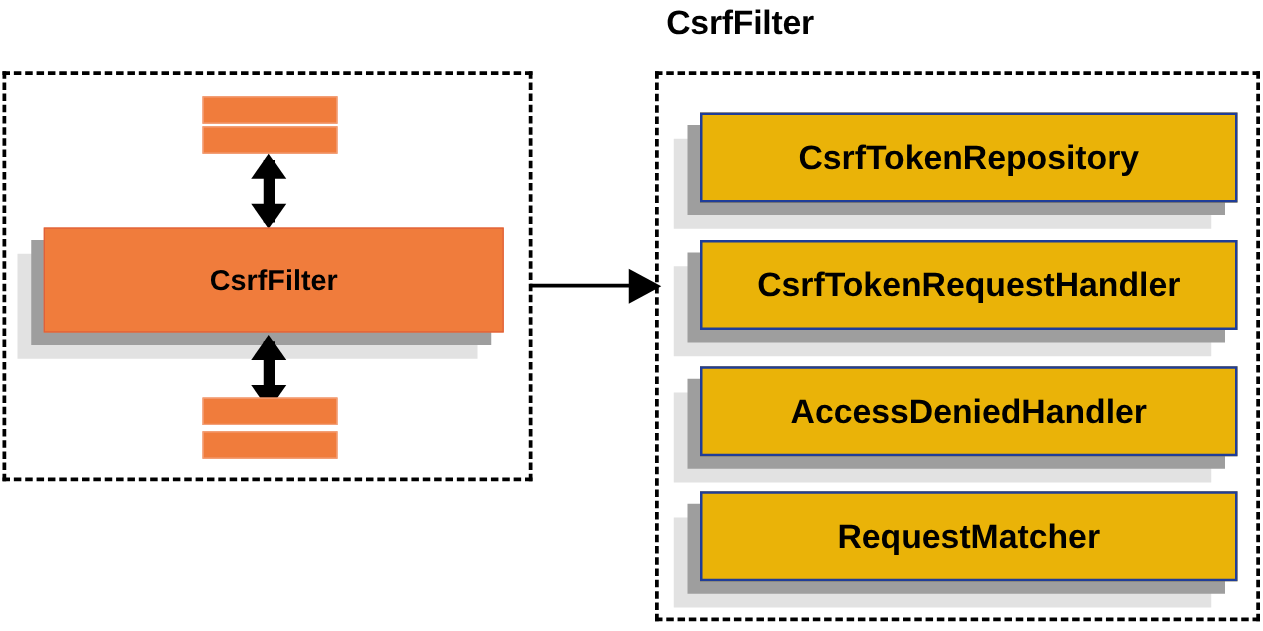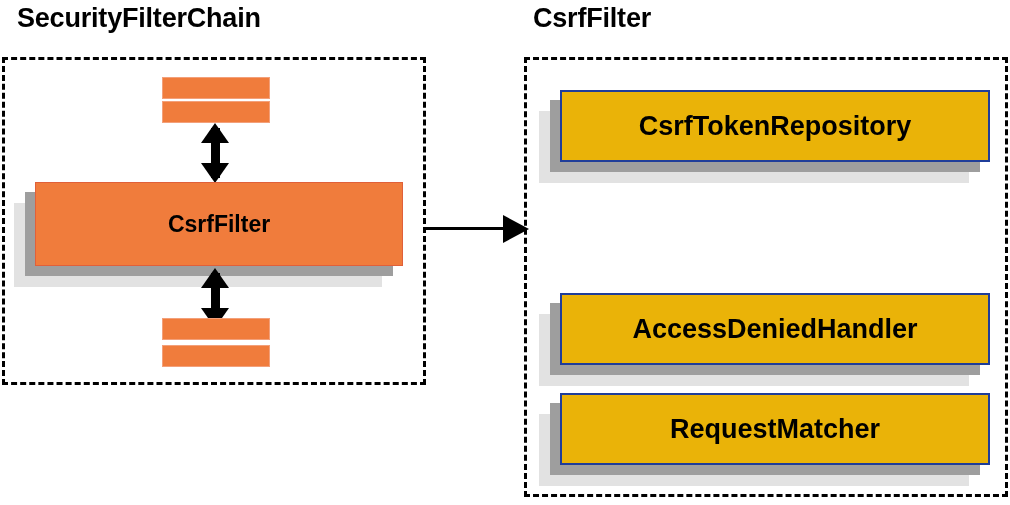--- a/index.html
+++ b/index.html
@@ -120,21 +120,20 @@
     border-top: 14px solid transparent;
     border-bottom: 14px solid transparent;
     border-left: 26px solid #000000;
   }
 </style>
 </head>
 <body>
 
 <div id="canvas">
 
-  <div class="panel-title" id="title-left">SecurityFilterChain</div>
 
   <div class="panel-title" id="title-right">CsrfFilter</div>
 
   <div class="dashed-panel" id="panel-left"></div>
 
   <div class="bar" style="left:162px; top:77px; width:108px; height:22px;"></div>
   <div class="bar" style="left:162px; top:101px; width:108px; height:22px;"></div>
 
   <div class="arrow-shaft-v" style="left:211px; top:128px; height:50px;"></div>
   <div class="arrow-head head-up" style="left:201px; top:123px;"></div>
@@ -157,20 +156,25 @@
   <div class="arrow-head head-right" style="left:503px; top:215px;"></div>
 
   <div class="dashed-panel" id="panel-right"></div>
 
   <div class="node node-blue" style="left:560px; top:90px; width:430px; height:72px;">
     <div class="shadow-far"></div>
     <div class="shadow-near"></div>
     <div class="face">CsrfTokenRepository</div>
   </div>
 
+  <div class="node node-blue" style="left:560px; top:192px; width:430px; height:72px;">
+    <div class="shadow-far"></div>
+    <div class="shadow-near"></div>
+    <div class="face">CsrfTokenRequestHandler</div>
+  </div>
 
   <div class="node node-blue" style="left:560px; top:393px; width:430px; height:72px;">
     <div class="shadow-far"></div>
     <div class="shadow-near"></div>
     <div class="face">RequestMatcher</div>
   </div>
 
   <div class="node node-blue" style="left:560px; top:293px; width:430px; height:72px;">
     <div class="shadow-far"></div>
     <div class="shadow-near"></div>

